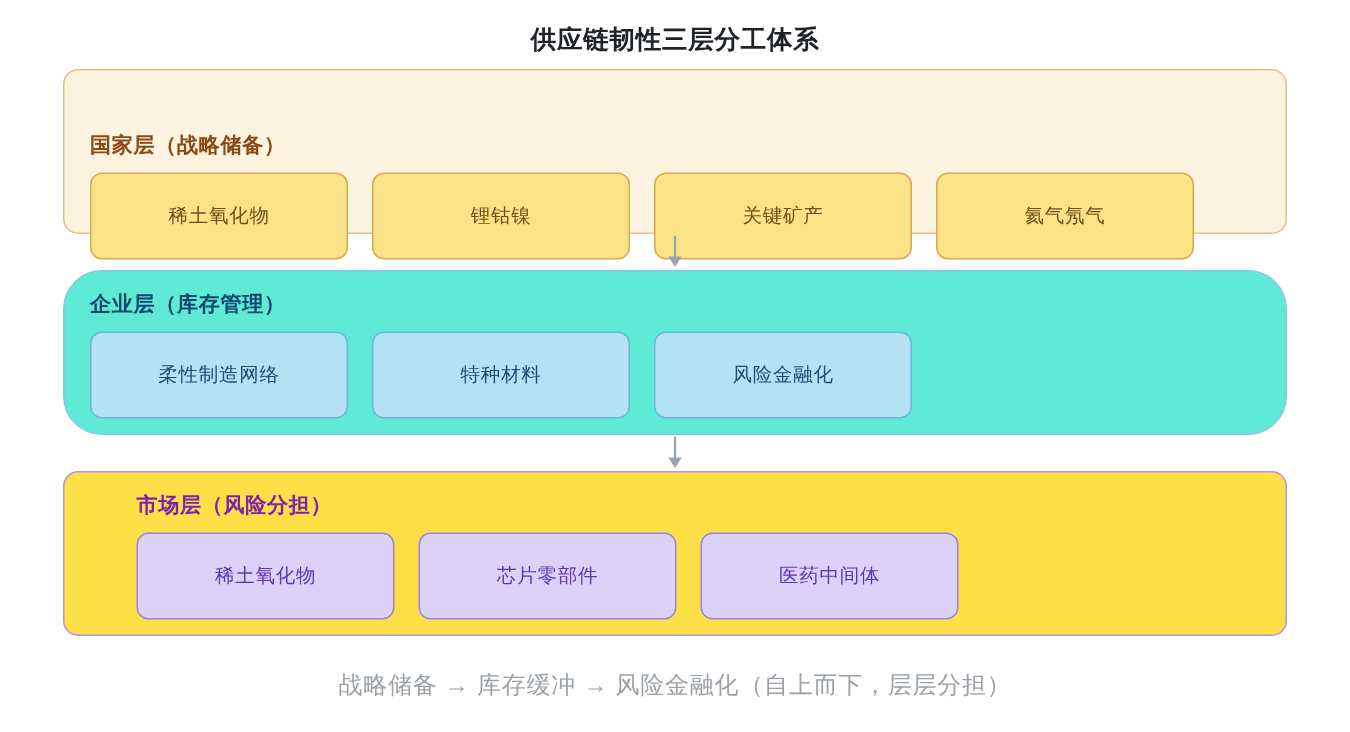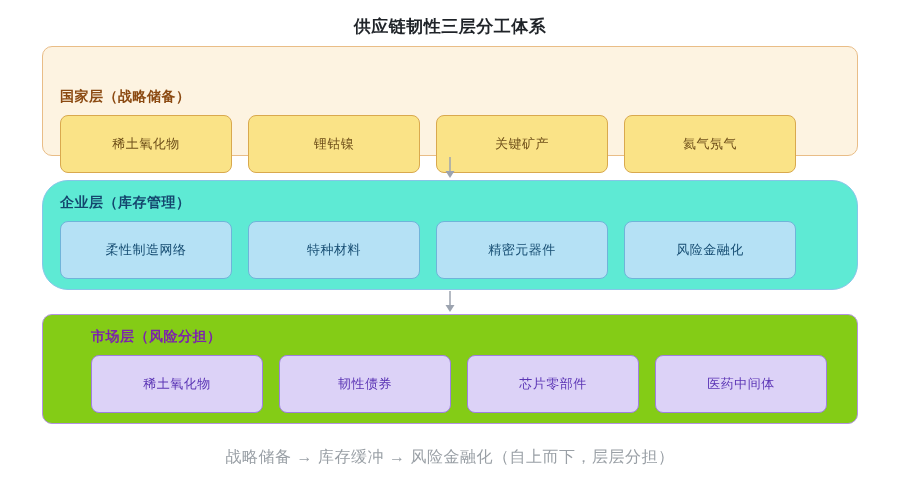--- a/index.html
+++ b/index.html
@@ -55,21 +55,21 @@
   }
   
   .layer-national { background: #fdf3e1; border-color: #e9bd87; }
   .layer-national .layer-title { color: #8b4a12; margin-top: 28px; }
   .layer-national .box { background: #fae387; border-color: #d9a94e; color: #6e4f1a; }
   
   .layer-enterprise { background: #5eead4; border-color: #85c6e8; border-radius: 26px; }
   .layer-enterprise .layer-title { color: #14466e; }
   .layer-enterprise .box { background: #b5e1f5; border-color: #6fb4d9; color: #174e73; }
   
-  .layer-market { background: #84cc16; border-color: #b392e3; padding-left: 48px; }
+  .layer-market { background: #fde047; border-color: #b392e3; padding-left: 48px; }
   .layer-market .layer-title { color: #7d22ad; }
   .layer-market .box { background: #dcd2f7; border-color: #9f7fe0; color: #5b35b5; }
   .arrow-gap {
     height: 24px;
     display: flex;
     align-items: center;
     justify-content: center;
   }
   .footer-note {
     text-align: center;
@@ -101,37 +101,35 @@
       <line x1="7" y1="0" x2="7" y2="16" stroke="#9ca3af" stroke-width="1.5"></line>
       <polygon points="2.5,14 7,21 11.5,14" fill="#9ca3af"></polygon>
     </svg>
   </div>
 
   <div class="layer layer-enterprise">
     <div class="layer-title">企业层（库存管理）</div>
     <div class="boxes">
       <div class="box">柔性制造网络</div>
       <div class="box">特种材料</div>
-      <div class="box">精密元器件</div>
       <div class="box">风险金融化</div>
     </div>
   </div>
 
   <div class="arrow-gap">
     <svg width="14" height="22" viewBox="0 0 14 22">
       <line x1="7" y1="0" x2="7" y2="16" stroke="#9ca3af" stroke-width="1.5"></line>
       <polygon points="2.5,14 7,21 11.5,14" fill="#9ca3af"></polygon>
     </svg>
   </div>
 
   <div class="layer layer-market">
     <div class="layer-title">市场层（风险分担）</div>
     <div class="boxes">
       <div class="box">稀土氧化物</div>
-      <div class="box">韧性债券</div>
       <div class="box">芯片零部件</div>
       <div class="box">医药中间体</div>
     </div>
   </div>
 
 </div>
 
 <div class="footer-note">战略储备 → 库存缓冲 → 风险金融化（自上而下，层层分担）</div>
 
 </body></html>

